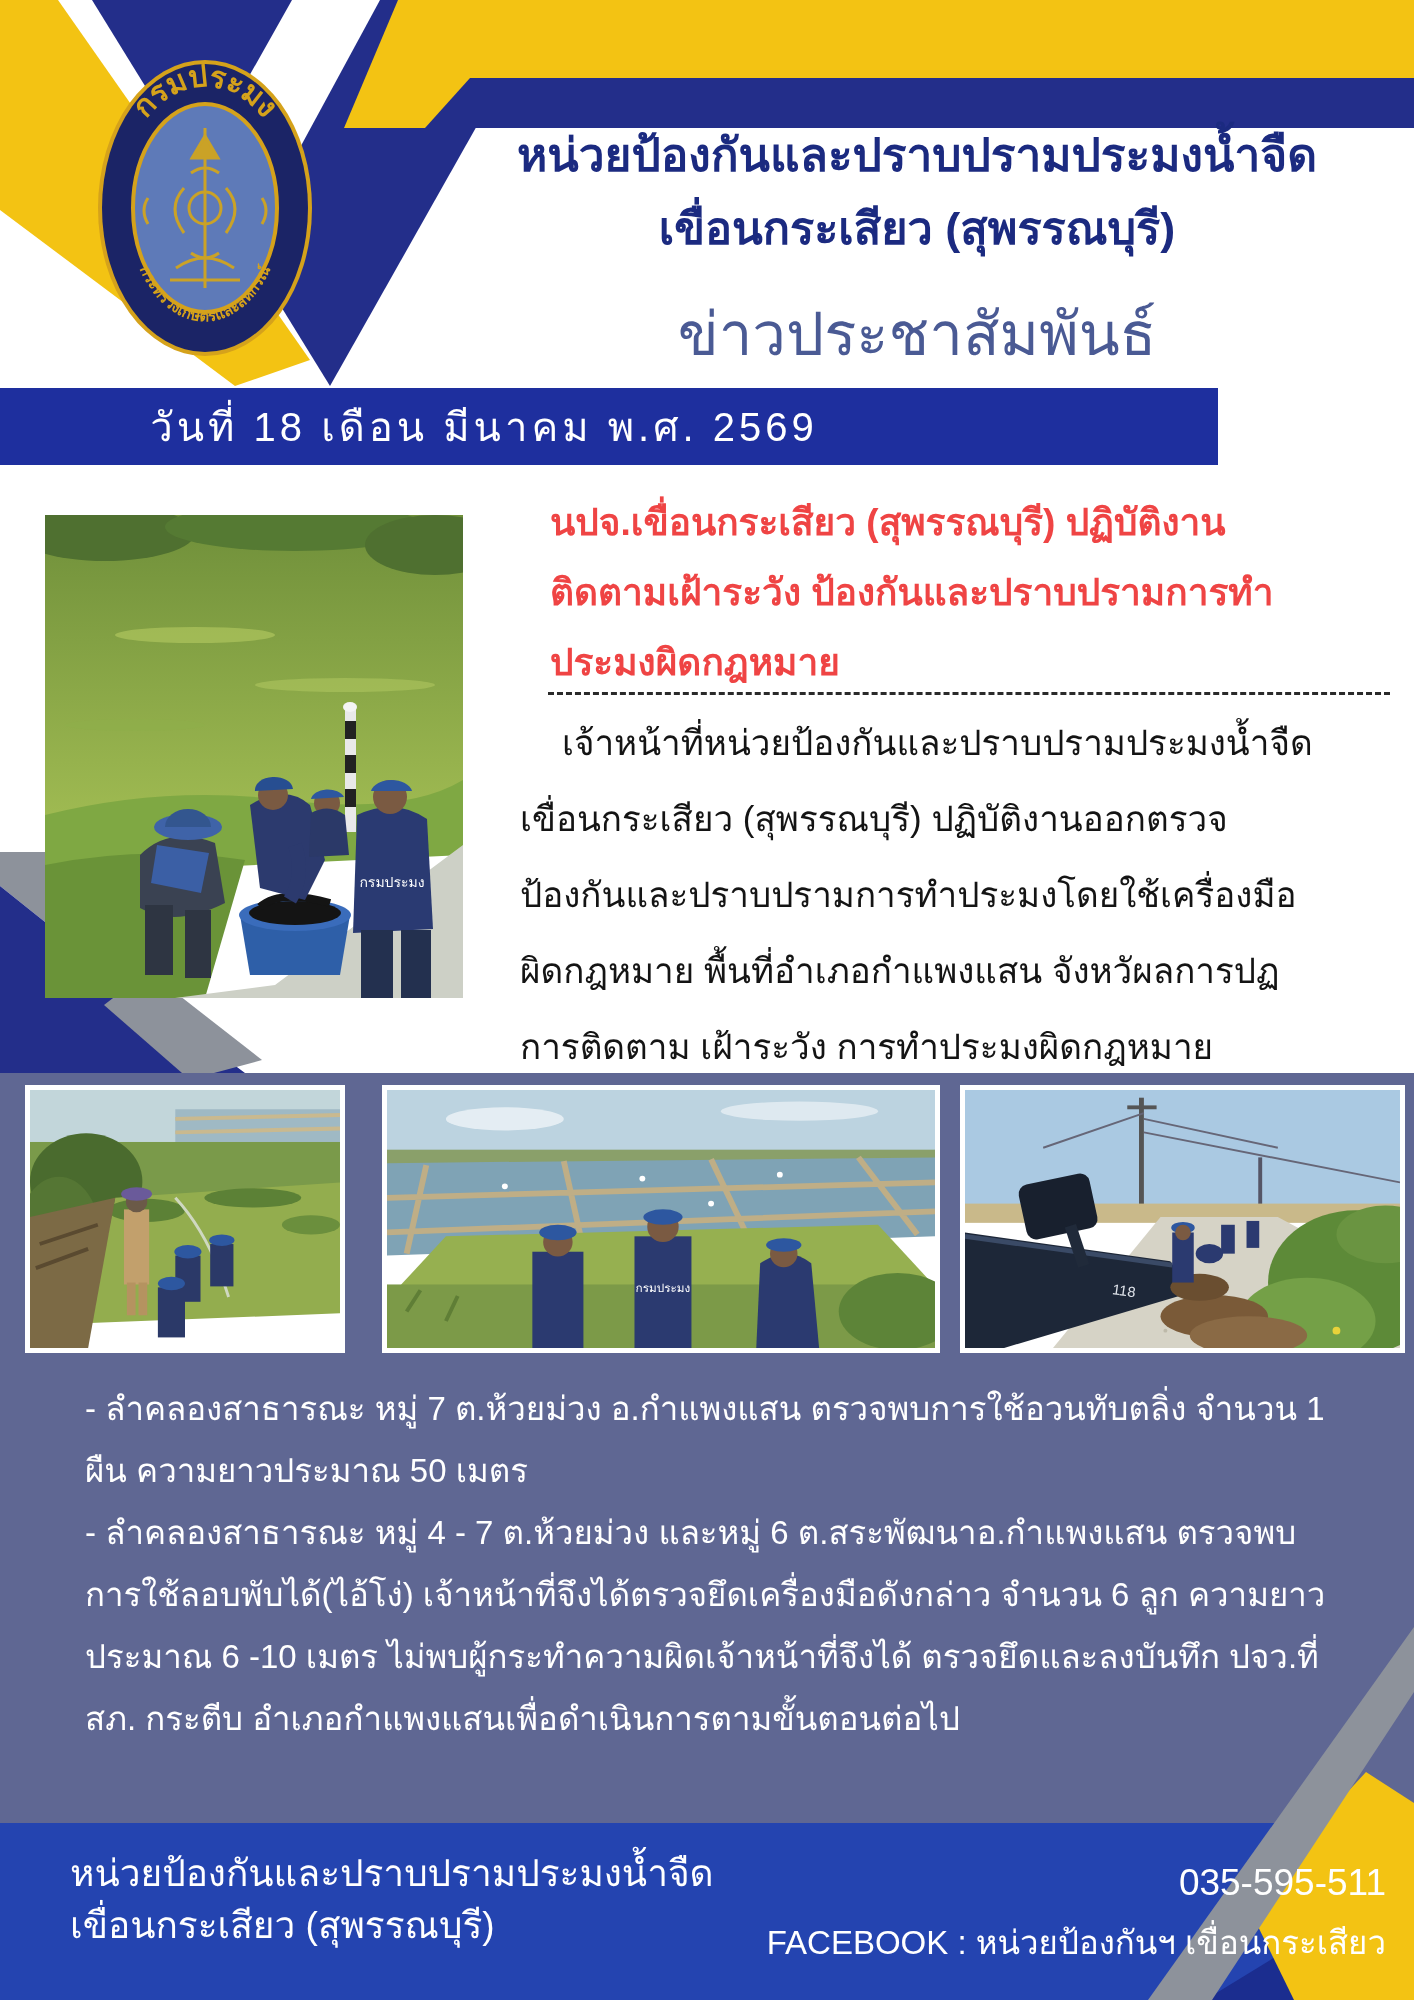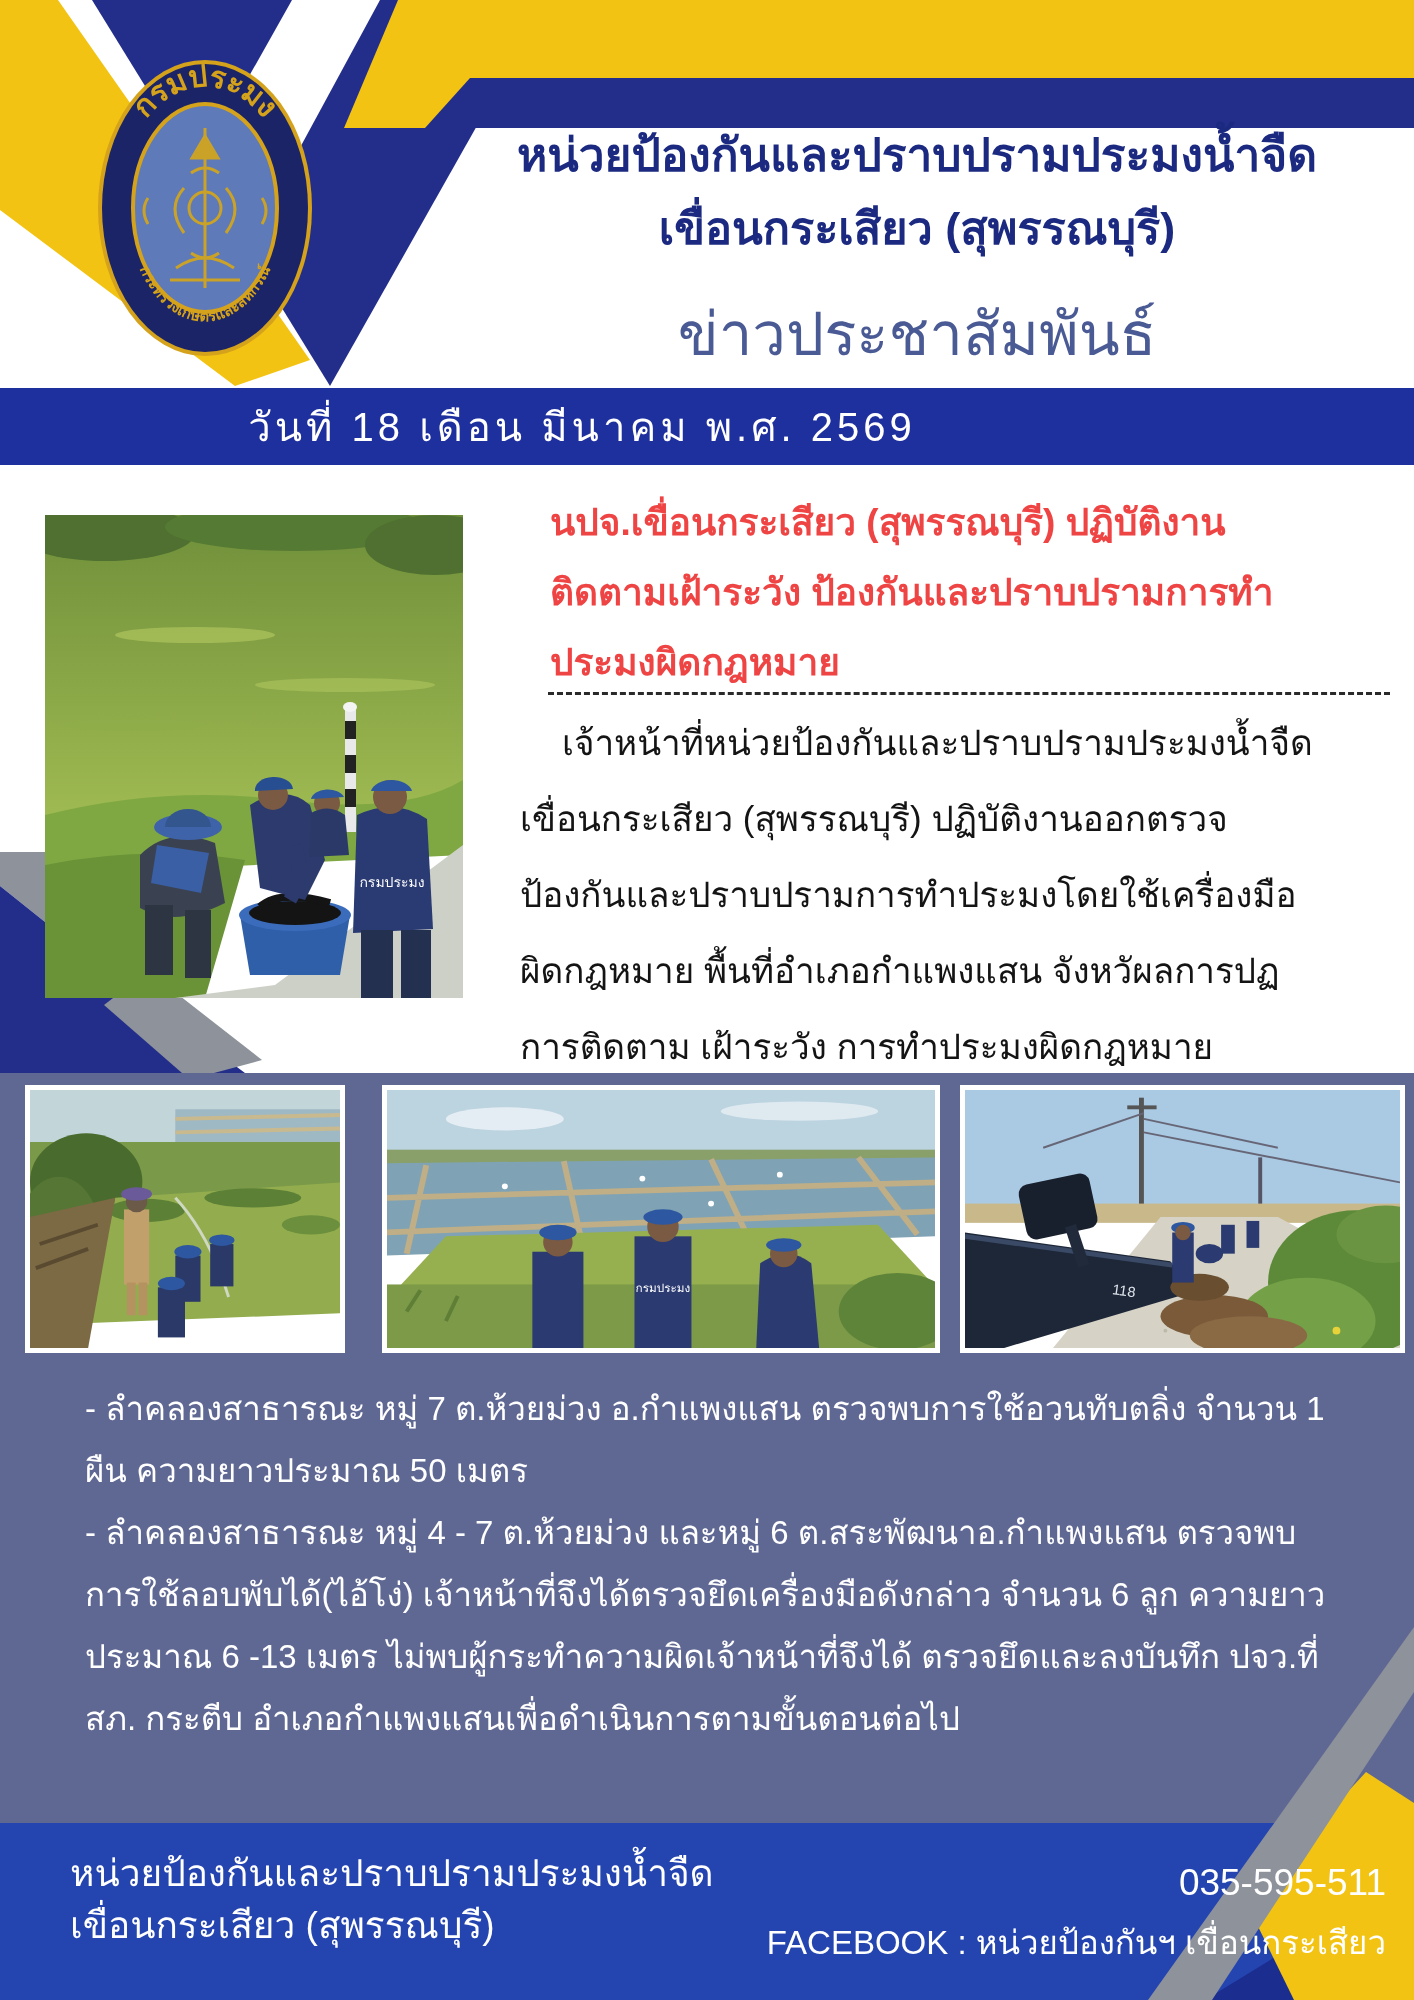--- a/index.html
+++ b/index.html
@@ -23,21 +23,21 @@
     clip-path:polygon(470px 78px,1414px 78px,1414px 128px,425px 128px);}
   .seal{left:96px;top:58px;width:218px;height:300px;z-index:3;}
   .title-block{left:420px;top:0;width:994px;height:388px;z-index:4;text-align:center;}
   .title-l1{position:absolute;left:0;top:118px;width:100%;font-size:46px;font-weight:bold;
     color:#1b2a80;white-space:nowrap;}
   .title-l2{position:absolute;left:0;top:192px;width:100%;font-size:45px;font-weight:bold;
     color:#1b2a80;white-space:nowrap;}
   .subtitle{position:absolute;left:0;top:286px;width:100%;font-size:60px;color:#4a5a94;white-space:nowrap;}
 
   
-  .date-banner{left:0;top:388px;width:1414px;height:77px;background:#1e2f9e;
+  .date-banner{left:0;top:388px;width:1218px;height:77px;background:#1e2f9e;
     display:flex;align-items:center;justify-content:center;}
   .date-banner span{color:#ffffff;font-size:40px;letter-spacing:4px;white-space:nowrap;
     padding-right:250px;}
 
   
   .content{left:0;top:465px;width:1414px;height:608px;background:#fff;}
   .gray-stripe-1{left:0;top:387px;width:300px;height:221px;background:#8d929b;
     clip-path:polygon(0 0,26px -16px,128px 61px,80px 98px,0 34px);}
   .navy-block{left:0;top:0;width:300px;height:608px;background:#232e8a;
     clip-path:polygon(0 421px,80px 485px,245px 608px,0 608px);}
@@ -310,21 +310,21 @@
         <ellipse cx="223" cy="143" rx="12" ry="6" fill="#2d57a0"></ellipse>
         <circle cx="223" cy="148" r="8" fill="#7a5a42"></circle>
       </svg>
     </div>
 
     <div class="abs results">
       <div>- ลำคลองสาธารณะ หมู่ 7 ต.ห้วยม่วง อ.กำแพงแสน ตรวจพบการใช้อวนทับตลิ่ง จำนวน 1</div>
       <div>ผืน ความยาวประมาณ 50 เมตร</div>
       <div>- ลำคลองสาธารณะ หมู่ 4 - 7 ต.ห้วยม่วง และหมู่ 6 ต.สระพัฒนาอ.กำแพงแสน ตรวจพบ</div>
       <div>การใช้ลอบพับได้(ไอ้โง่) เจ้าหน้าที่จึงได้ตรวจยึดเครื่องมือดังกล่าว จำนวน 6 ลูก ความยาว</div>
-      <div>ประมาณ 6 -13 เมตร ไม่พบผู้กระทำความผิดเจ้าหน้าที่จึงได้ ตรวจยึดและลงบันทึก ปจว.ที่</div>
+      <div>ประมาณ 6 -10 เมตร ไม่พบผู้กระทำความผิดเจ้าหน้าที่จึงได้ ตรวจยึดและลงบันทึก ปจว.ที่</div>
       <div>สภ. กระตีบ อำเภอกำแพงแสนเพื่อดำเนินการตามขั้นตอนต่อไป</div>
     </div>
   </div>
 
   <div class="abs footer">
     <div class="abs footer-left" style="left:70px;top:25px;">
       <div>หน่วยป้องกันและปราบปรามประมงน้ำจืด</div>
       <div>เขื่อนกระเสียว (สุพรรณบุรี)</div>
     </div>
     <div class="abs footer-right" style="right:28px;top:39px;">

